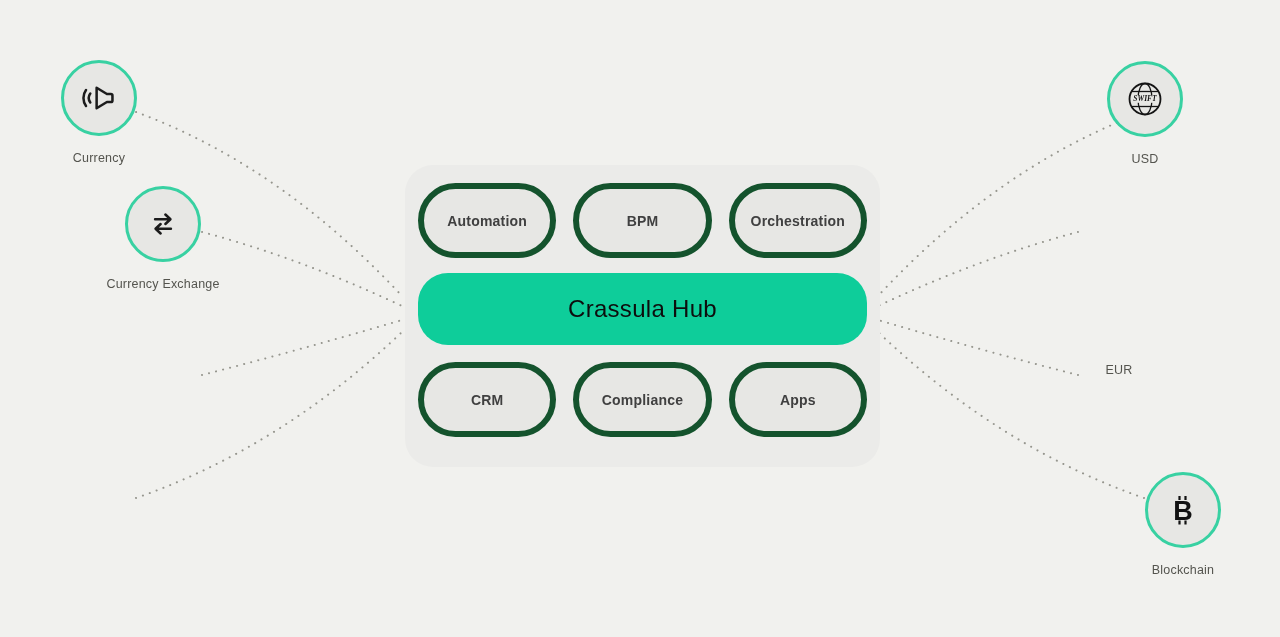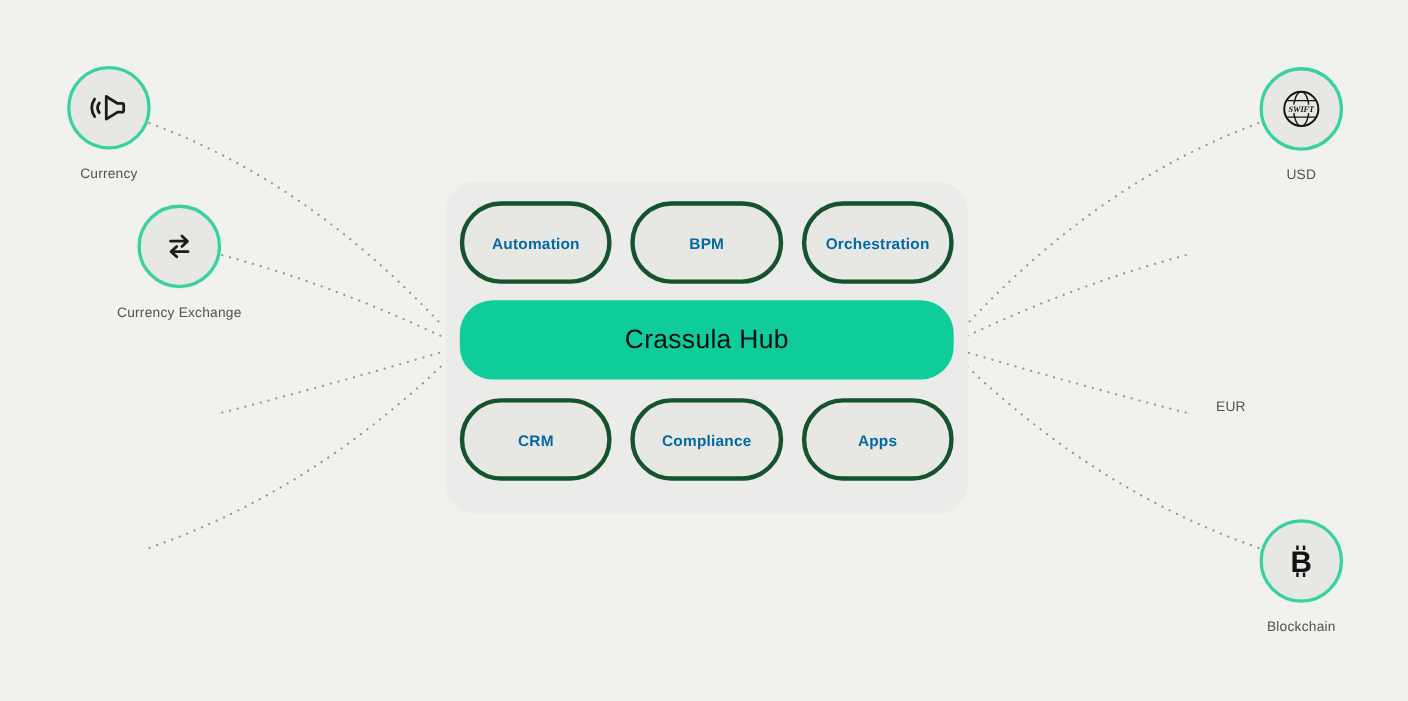--- a/index.html
+++ b/index.html
@@ -25,23 +25,23 @@
   .line-icon { stroke:#1c1c1c; stroke-width:1.6; fill:none; stroke-linecap:round; stroke-linejoin:round; }
 
   .hub-panel {
     position:absolute; left:405px; top:165px; width:475px; height:302px;
     background:#ebebe9; border-radius:28px;
     padding:18px 13px 17px;
     display:flex; flex-direction:column;
   }
   .pill-row { display:flex; gap:17px; height:75px; }
   .module-pill {
-    flex:1; border:4px solid #14532d; border-radius:38px; background:#e7e7e4;
+    flex:1; border:6px solid #14532d; border-radius:38px; background:#e7e7e4;
     display:flex; align-items:center; justify-content:center;
-    font-weight:bold; font-size:14px; color:#0369a1; letter-spacing:0.2px;
+    font-weight:bold; font-size:14px; color:#404040; letter-spacing:0.2px;
   }
   .hub-pill {
     height:72px; margin:15px 0 17px; border-radius:30px; background:#0ecd9a;
     display:flex; align-items:center; justify-content:center;
     font-size:24px; color:#0d0d0d; letter-spacing:0.3px;
   }
 
   .fp-logo { display:flex; align-items:flex-end; }
   .fp-text {
     font-size:7px; line-height:7px; font-weight:bold; font-style:italic;
@@ -81,21 +81,21 @@
       <svg class="line-icon" width="38" height="38" viewBox="0 0 24 24">
         <path d="M7 9 h9.5 M13.5 6 l3.2 3 l-3.2 3"></path>
         <path d="M17 15 H7.5 M10.5 12 l-3.2 3 l3.2 3"></path>
       </svg>
     </div>
     <div class="node-label">Currency Exchange</div>
   </div>
 
 
 
-  <div class="node" style="left:1113px; top:61px;">
+  <div class="node" style="left:1075px; top:61px;">
     <div class="circle">
       <svg width="46" height="46" viewBox="0 0 46 46">
         <circle cx="23" cy="23" r="15.5" fill="none" stroke="#141414" stroke-width="1.8"></circle>
         <ellipse cx="23" cy="23" rx="7" ry="15.5" fill="none" stroke="#141414" stroke-width="1.3"></ellipse>
         <line x1="10" y1="15.5" x2="36" y2="15.5" stroke="#141414" stroke-width="1.3"></line>
         <line x1="10" y1="30.5" x2="36" y2="30.5" stroke="#141414" stroke-width="1.3"></line>
         <rect x="9" y="19.2" width="28" height="7.6" fill="#e7e7e4"></rect>
         <text x="23" y="25.4" text-anchor="middle" font-size="7.5" font-style="italic" font-weight="bold" font-family="Liberation Serif, serif" fill="#141414">SWIFT</text>
       </svg>
     </div>

